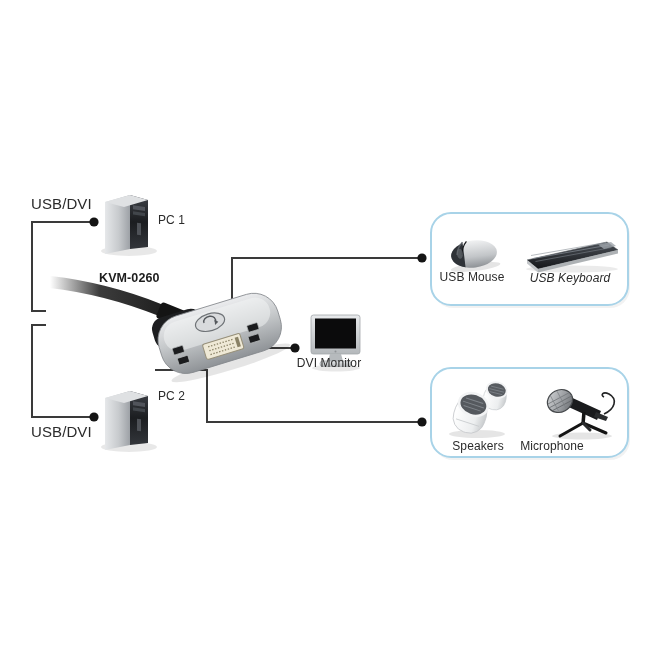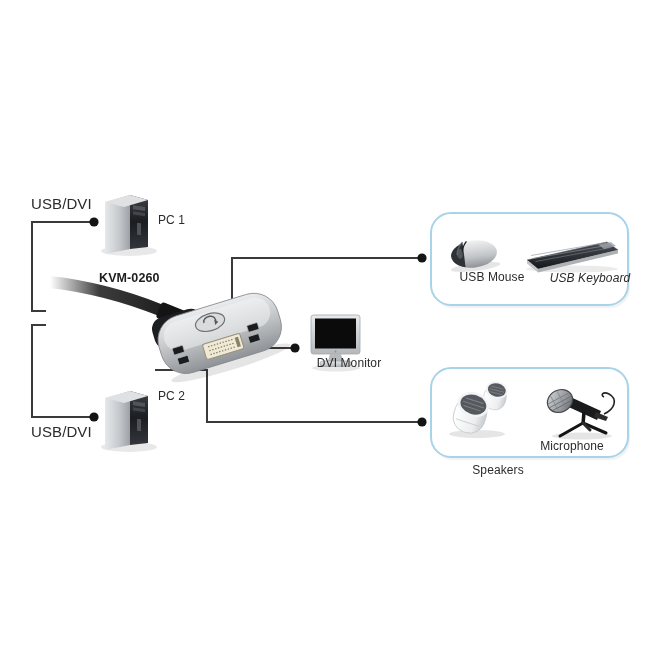--- a/index.html
+++ b/index.html
@@ -14,21 +14,21 @@
   .lbl{
     position:absolute;
     color:#2b2b2b;
     font-size:12px;
     line-height:1.1;
     white-space:nowrap;
     letter-spacing:.1px;
   }
   .lbl.small{font-size:15px;}
   .lbl.bold{font-weight:700;font-size:12.5px;color:#1d1d1d;}
-  .lbl.centered{transform:translateX(-50%);margin-left:20px;}
+  .lbl.centered{transform:translateX(-50%);}
 </style>
 </head>
 <body>
 
 <div class="canvas">
 
   <svg width="650" height="650" viewBox="0 0 650 650">
     <defs>
       <linearGradient id="gTowerSide" x1="0" y1="0" x2="1" y2="0">
         <stop offset="0" stop-color="#e6e8ea"></stop>
@@ -226,16 +226,16 @@
   </svg>
 
   <span class="lbl small" style="left:31px;top:196px;">USB/DVI</span>
   <span class="lbl" style="left:158px;top:214px;">PC 1</span>
   <span class="lbl bold" style="left:83px;top:272px;margin-left:16px;">KVM-0260</span>
   <span class="lbl centered" style="left:329px;top:357px;">DVI Monitor</span>
   <span class="lbl" style="left:158px;top:390px;">PC 2</span>
   <span class="lbl small" style="left:31px;top:424px;">USB/DVI</span>
   <span class="lbl centered" style="left:472px;top:271px;">USB Mouse</span>
   <span class="lbl centered" style="left:570px;top:272px;font-style:italic;">USB Keyboard</span>
-  <span class="lbl centered" style="left:478px;top:464px;">Speakers</span>
+  <span class="lbl centered" style="left:478px;top:440px;">Speakers</span>
   <span class="lbl centered" style="left:552px;top:440px;">Microphone</span>
 
 </div>
 
 </body></html>

